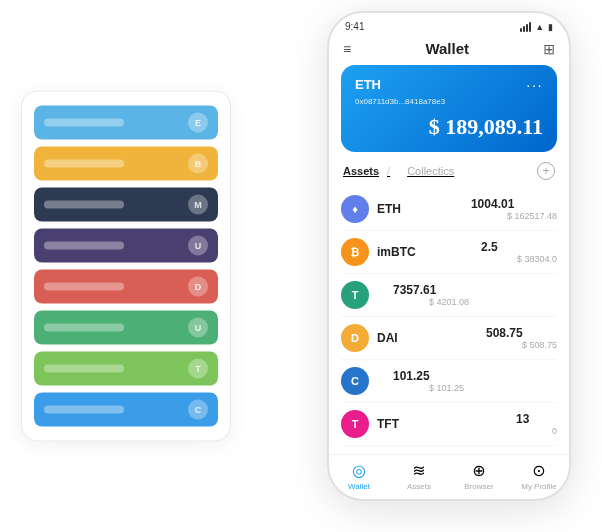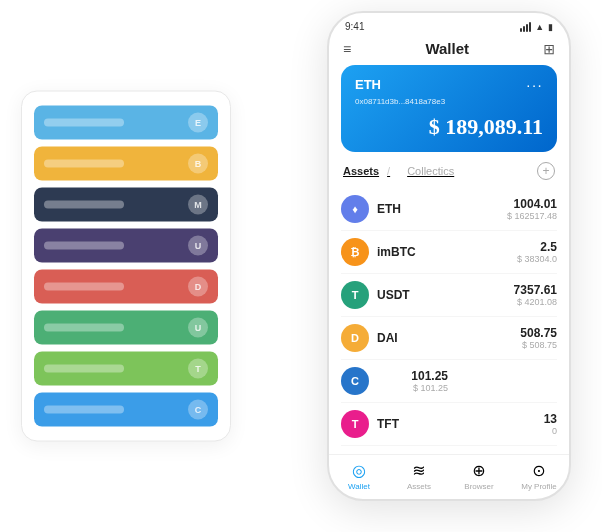--- a/index.html
+++ b/index.html
@@ -239,21 +239,21 @@
     }
 
     .asset-name {
       flex: 1;
       font-size: 12px;
       font-weight: 600;
       color: #222;
     }
 
     .asset-amounts {
-      text-align: right;
+      margin-left: 16px;
     }
 
     .asset-amount-main {
       font-size: 12px;
       font-weight: 600;
       color: #222;
     }
 
     .asset-amount-usd {
       font-size: 9px;
@@ -399,21 +399,20 @@
         <div class="asset-item">
           <div class="asset-icon" style="background: rgb(247, 147, 26);">₿</div>
           <div class="asset-name">imBTC</div>
           <div class="asset-amounts">
             <div class="asset-amount-main">2.5</div>
             <div class="asset-amount-usd">$ 38304.0</div>
           </div>
         </div>
         <div class="asset-item">
           <div class="asset-icon" style="background: rgb(38, 161, 123);">T</div>
-          <div class="asset-name">USDT</div>
           <div class="asset-amounts">
             <div class="asset-amount-main">7357.61</div>
             <div class="asset-amount-usd">$ 4201.08</div>
           </div>
         </div>
         <div class="asset-item">
           <div class="asset-icon" style="background: rgb(245, 172, 55);">D</div>
           <div class="asset-name">DAI</div>
           <div class="asset-amounts">
             <div class="asset-amount-main">508.75</div>

